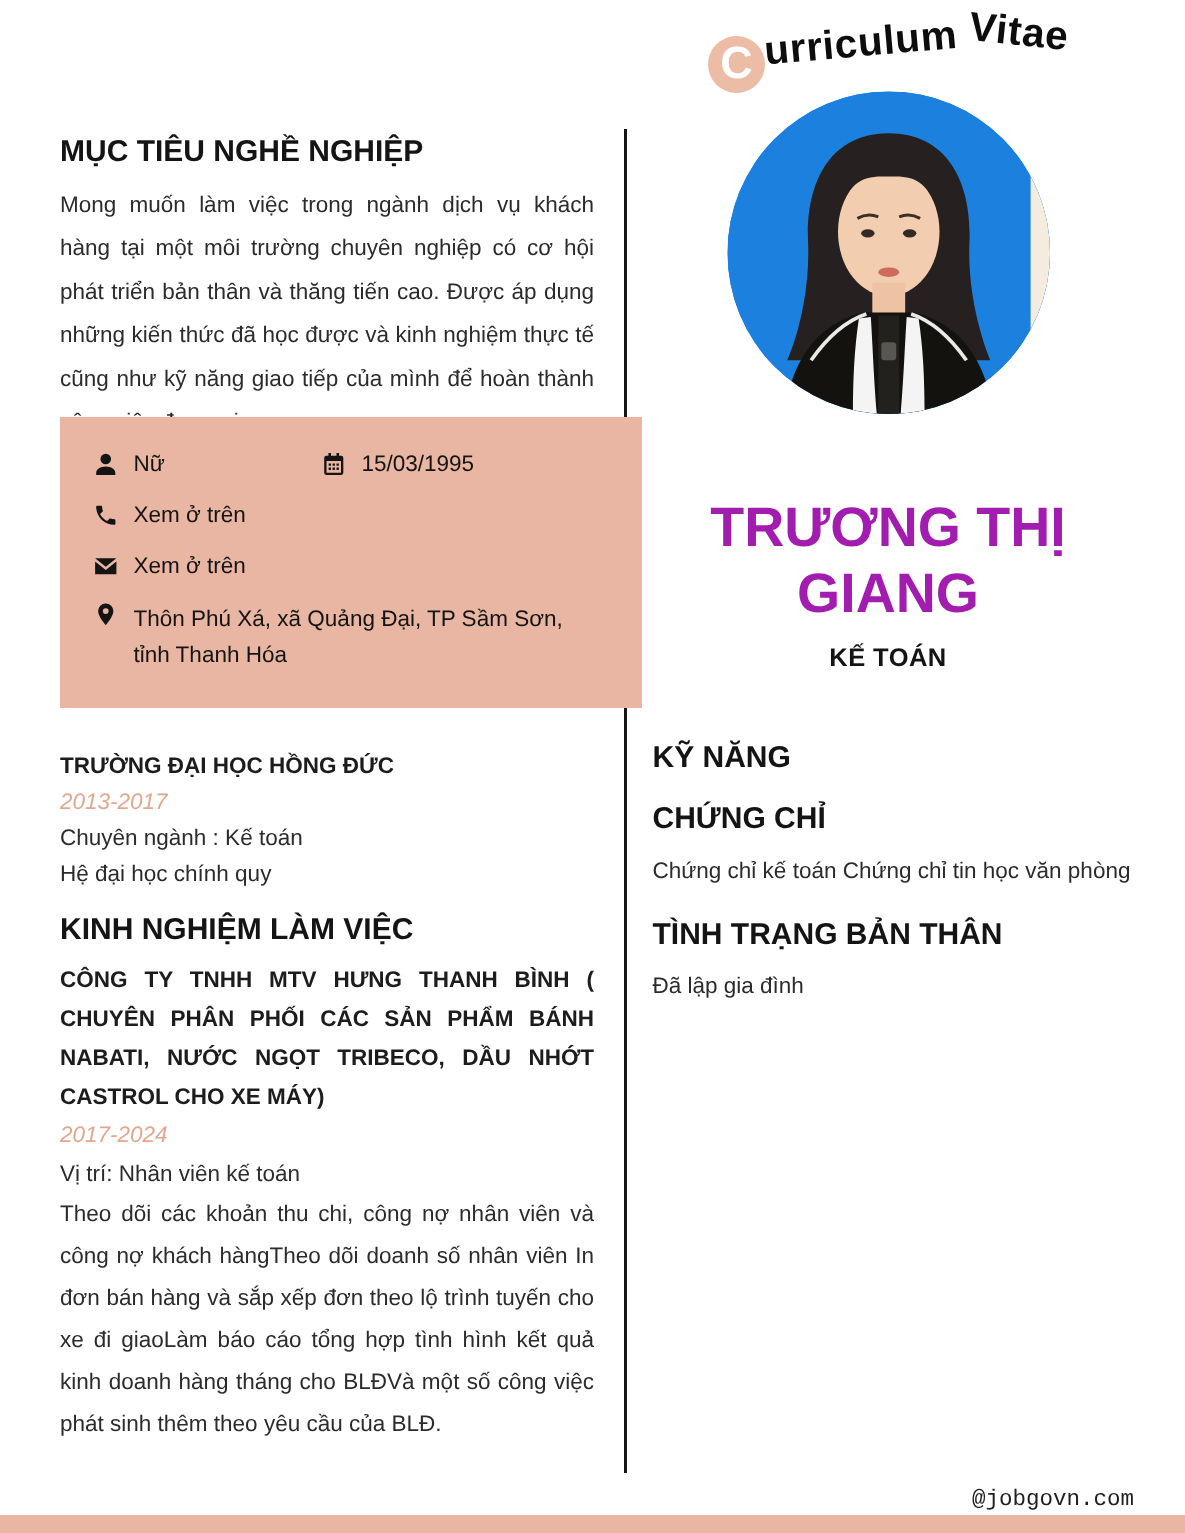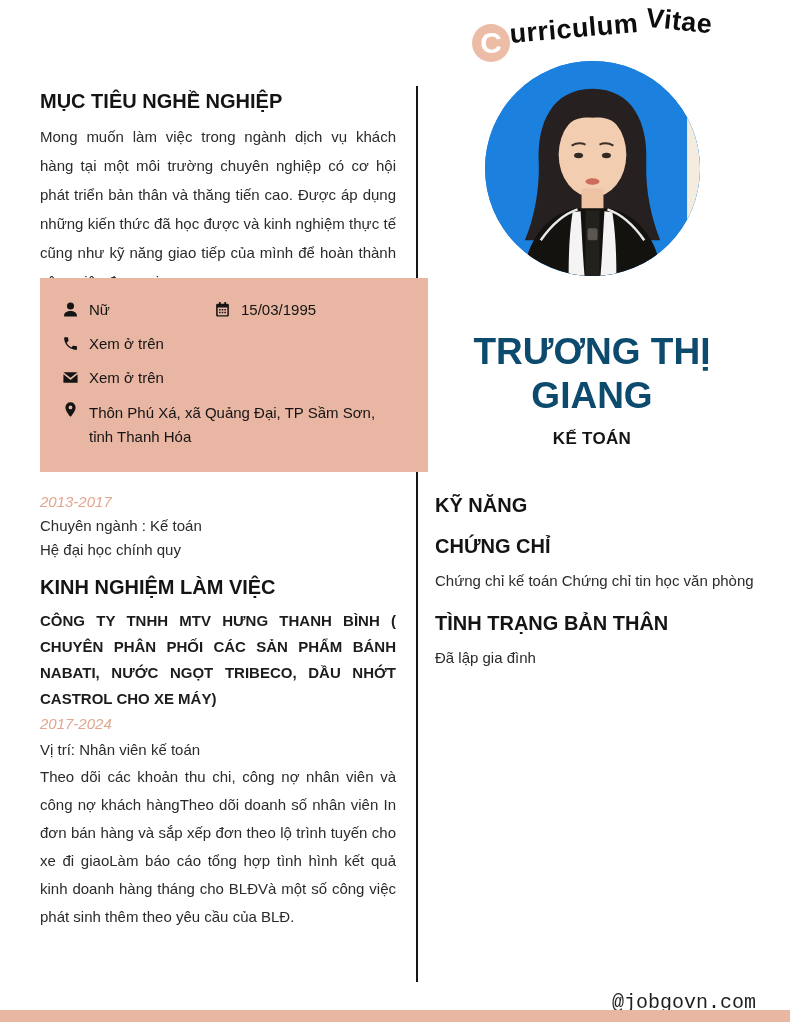--- a/index.html
+++ b/index.html
@@ -46,29 +46,29 @@
   }
   .info-row{display:flex;align-items:center;gap:10px;font-size:15px;color:#141414;min-height:20px;}
   .info-row.top{align-items:flex-start;}
   .info-cell{display:flex;align-items:center;gap:10px;}
   .info-cell.first{width:142px;}
   .info-icon{width:17px;height:17px;flex:0 0 17px;display:inline-block;}
   .info-icon svg{display:block;width:100%;height:100%;fill:#141414;}
   .addr-text{width:312px;line-height:24px;}
   
   .name-block{position:absolute;left:430px;top:330px;width:324px;text-align:center;z-index:2;}
-  .cv-name{font-size:37px;font-weight:bold;color:#0c4a6e;line-height:44px;margin:0;text-align:center;}
+  .cv-name{font-size:37px;font-weight:bold;color:#a21caf;line-height:44px;margin:0;text-align:center;}
   .cv-title{font-size:17px;font-weight:bold;color:#141414;margin-top:11px;letter-spacing:.3px;}
   .right-col{position:absolute;left:435px;top:492px;width:322px;}
   .right-col .section{margin-bottom:14px;}
   .right-col .body-text{line-height:30px;text-align:left;margin:6px 0 0 0;}
   
   .watermark{
     position:absolute;right:34px;top:991px;font-family:"Liberation Mono","DejaVu Sans Mono",monospace;
-    font-size:20px;color:#1f1f1f;text-align:right;
+    font-size:15px;color:#1f1f1f;text-align:right;
   }
   .bottom-bar{position:absolute;left:0;top:1010px;width:790px;height:12px;background:#e8b6a2;}
 </style>
 </head>
 <body>
 
 <div class="brand">
   <span class="c-circle">C</span><span class="brand-rest"><span class="brand-w1">urriculum</span><span class="brand-w2">Vitae</span></span>
 </div>
 
@@ -142,20 +142,21 @@
       <svg viewBox="0 0 24 24">
           <path d="M12 1.8a7.2 7.2 0 0 0-7.2 7.2c0 5.4 7.2 13.2 7.2 13.2s7.2-7.8 7.2-13.2A7.2 7.2 0 0 0 12 1.8zm0 9.9A2.7 2.7 0 1 1 12 6.3a2.7 2.7 0 0 1 0 5.4z"></path>
         </svg>
     </span>
     <span class="addr-text">Thôn Phú Xá, xã Quảng Đại, TP Sầm Sơn, tỉnh Thanh Hóa</span>
   </div>
 </div>
 
 <div class="left-rest">
   <div>
+    <div class="edu-school">TRƯỜNG ĐẠI HỌC HỒNG ĐỨC</div>
     <div class="period">2013-2017</div>
     <div class="detail-line">Chuyên ngành : Kế toán</div>
     <div class="detail-line">Hệ đại học chính quy</div>
   </div>
   <div>
     <div class="h1 exp-heading">KINH NGHIỆM LÀM VIỆC</div>
     <div class="company">CÔNG TY TNHH MTV HƯNG THANH BÌNH ( CHUYÊN PHÂN PHỐI CÁC SẢN PHẨM BÁNH NABATI, NƯỚC NGỌT TRIBECO, DẦU NHỚT CASTROL CHO XE MÁY)</div>
     <div class="period">2017-2024</div>
     <div class="position-line">Vị trí: Nhân viên kế toán</div>
     <p class="description">Theo dõi các khoản thu chi, công nợ nhân viên và công nợ khách hàngTheo dõi doanh số nhân viên In đơn bán hàng và sắp xếp đơn theo lộ trình tuyến cho xe đi giaoLàm báo cáo tổng hợp tình hình kết quả kinh doanh hàng tháng cho BLĐVà một số công việc phát sinh thêm theo yêu cầu của BLĐ.</p>

